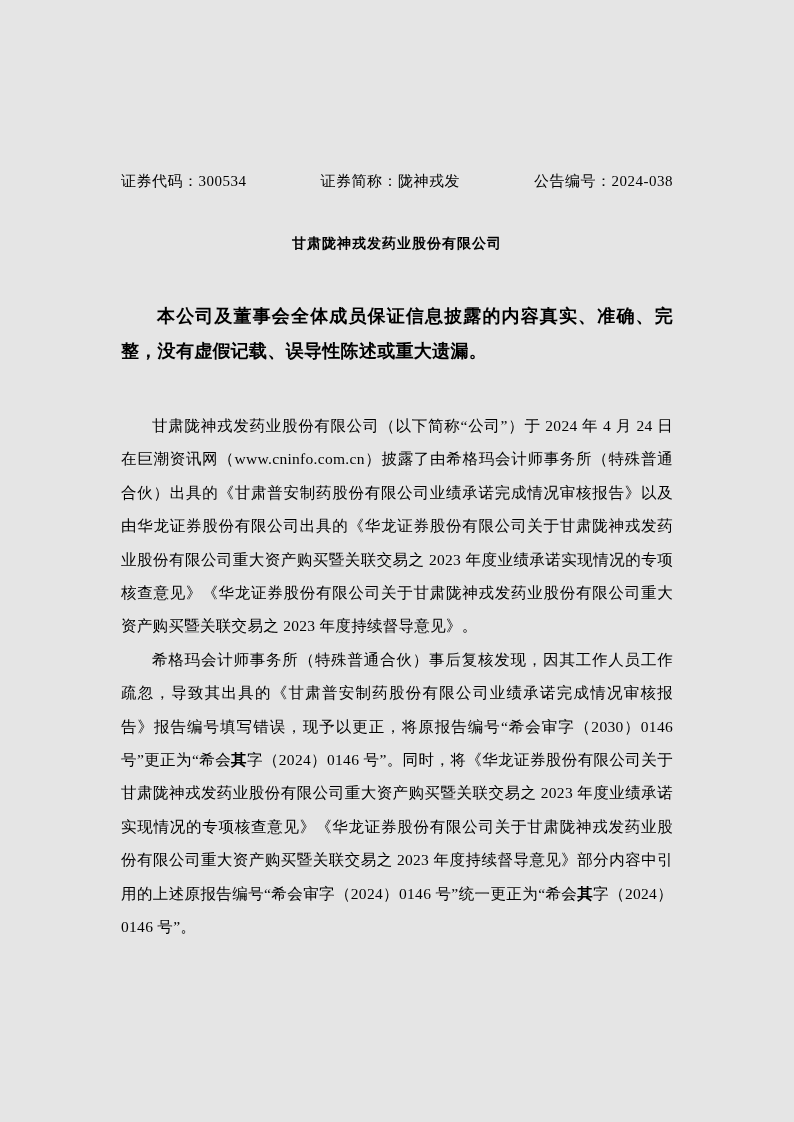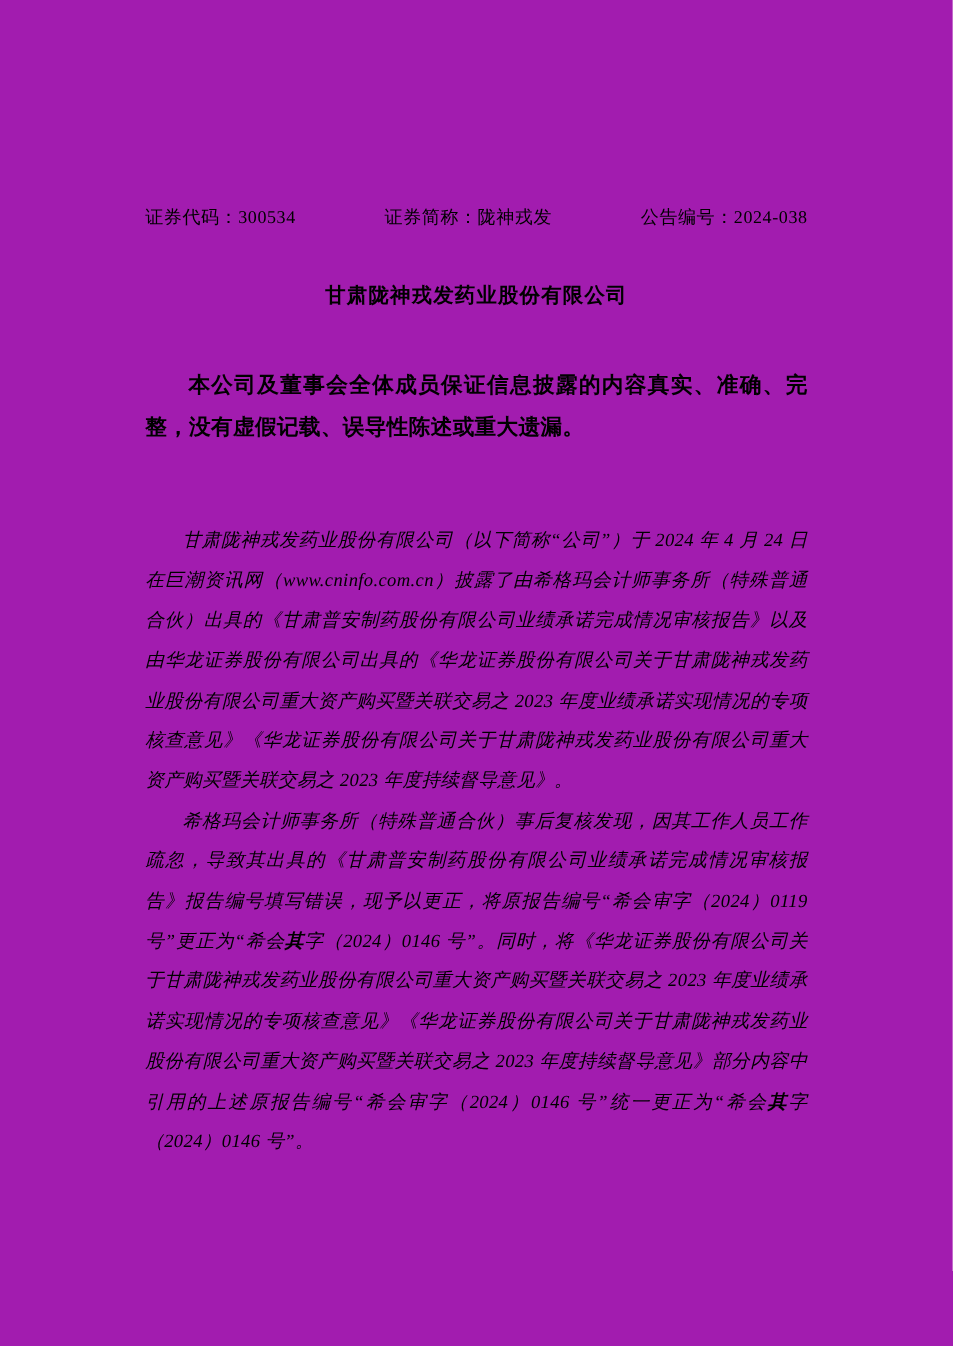--- a/index.html
+++ b/index.html
@@ -5,56 +5,55 @@
   html, body {
     margin: 0;
     padding: 0;
     background: #ffffff;
   }
   .page {
     position: relative;
     width: 794px;
     height: 1122px;
     margin: 0 auto;
-    background: #a21caf;
+    background: #e5e5e5;
     box-sizing: border-box;
     padding: 172px 121px 0 121px;
     color: #000000;
     font-family: "Liberation Serif", "DejaVu Serif", serif;
     overflow: hidden;
   }
   .doc-header {
     display: flex;
     justify-content: space-between;
     align-items: baseline;
     font-size: 15px;
     letter-spacing: 0.5px;
   }
   .title {
     margin: 0;
     text-align: center;
     font-weight: bold;
-    font-size: 17px;
+    font-size: 14px;
     font-family: "Liberation Sans", "DejaVu Sans", sans-serif;
     letter-spacing: 1px;
   }
   .title-line1 { margin-top: 44px; }
   .title-line2 { margin-top: 29px; }
   .declaration {
     margin: 46px 0 0 0;
     font-weight: bold;
     font-size: 18px;
     line-height: 35px;
     text-indent: 2em;
     text-align: justify;
     letter-spacing: 0.3px;
   }
   .body-paragraphs {
-    margin-top: 60px;
-    font-style: italic;
+    margin-top: 40px;
   }
   .para {
     margin: 0;
     font-size: 15.5px;
     line-height: 33.4px;
     text-indent: 2em;
     text-align: justify;
     letter-spacing: 0.3px;
   }
   .para b { font-weight: bold; }
@@ -69,16 +68,16 @@
     <span>证券简称：陇神戎发</span>
     <span>公告编号：2024-038</span>
   </div>
 
   <h1 class="title title-line1">甘肃陇神戎发药业股份有限公司</h1>
 
   <p class="declaration">本公司及董事会全体成员保证信息披露的内容真实、准确、完整，没有虚假记载、误导性陈述或重大遗漏。</p>
 
   <div class="body-paragraphs">
       <p class="para"><span>甘肃陇神戎发药业股份有限公司（以下简称“公司”）于 2024 年 4 月 24 日在巨潮资讯网（www.cninfo.com.cn）披露了由希格玛会计师事务所（特殊普通合伙）出具的《甘肃普安制药股份有限公司业绩承诺完成情况审核报告》以及由华龙证券股份有限公司出具的《华龙证券股份有限公司关于甘肃陇神戎发药业股份有限公司重大资产购买暨关联交易之 2023 年度业绩承诺实现情况的专项核查意见》《华龙证券股份有限公司关于甘肃陇神戎发药业股份有限公司重大资产购买暨关联交易之 2023 年度持续督导意见》。</span></p>
-      <p class="para"><span>希格玛会计师事务所（特殊普通合伙）事后复核发现，因其工作人员工作疏忽，导致其出具的《甘肃普安制药股份有限公司业绩承诺完成情况审核报告》报告编号填写错误，现予以更正，将原报告编号“希会审字（2024）0119 号”更正为“希会</span><b>其</b><span>字（2024）0146 号”。同时，将《华龙证券股份有限公司关于甘肃陇神戎发药业股份有限公司重大资产购买暨关联交易之 2023 年度业绩承诺实现情况的专项核查意见》《华龙证券股份有限公司关于甘肃陇神戎发药业股份有限公司重大资产购买暨关联交易之 2023 年度持续督导意见》部分内容中引用的上述原报告编号“希会审字（2024）0146 号”统一更正为“希会</span><b>其</b><span>字（2024）0146 号”。</span></p>
+      <p class="para"><span>希格玛会计师事务所（特殊普通合伙）事后复核发现，因其工作人员工作疏忽，导致其出具的《甘肃普安制药股份有限公司业绩承诺完成情况审核报告》报告编号填写错误，现予以更正，将原报告编号“希会审字（2030）0146 号”更正为“希会</span><b>其</b><span>字（2024）0146 号”。同时，将《华龙证券股份有限公司关于甘肃陇神戎发药业股份有限公司重大资产购买暨关联交易之 2023 年度业绩承诺实现情况的专项核查意见》《华龙证券股份有限公司关于甘肃陇神戎发药业股份有限公司重大资产购买暨关联交易之 2023 年度持续督导意见》部分内容中引用的上述原报告编号“希会审字（2024）0146 号”统一更正为“希会</span><b>其</b><span>字（2024）0146 号”。</span></p>
     </div>
 
 </div>
 
 </body></html>

